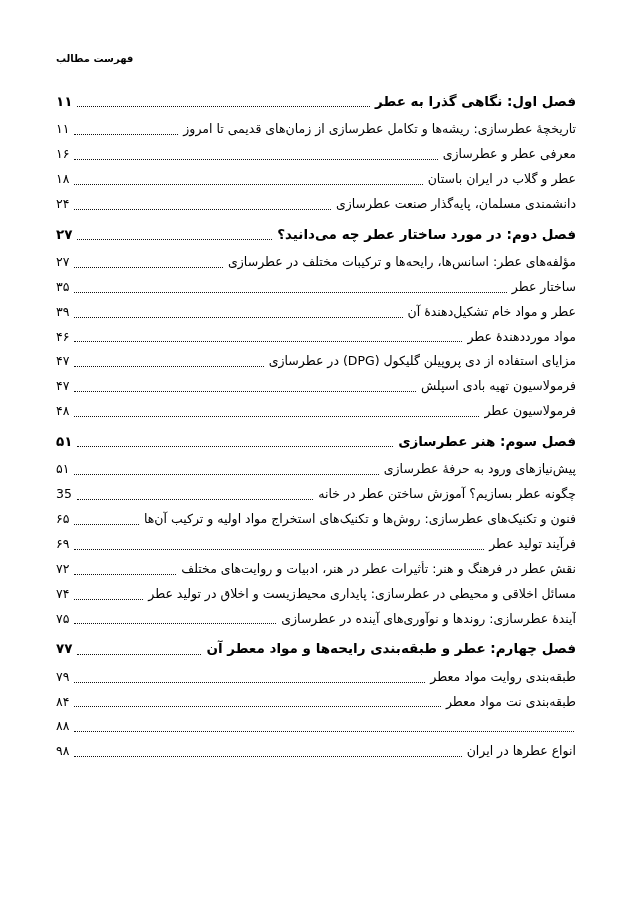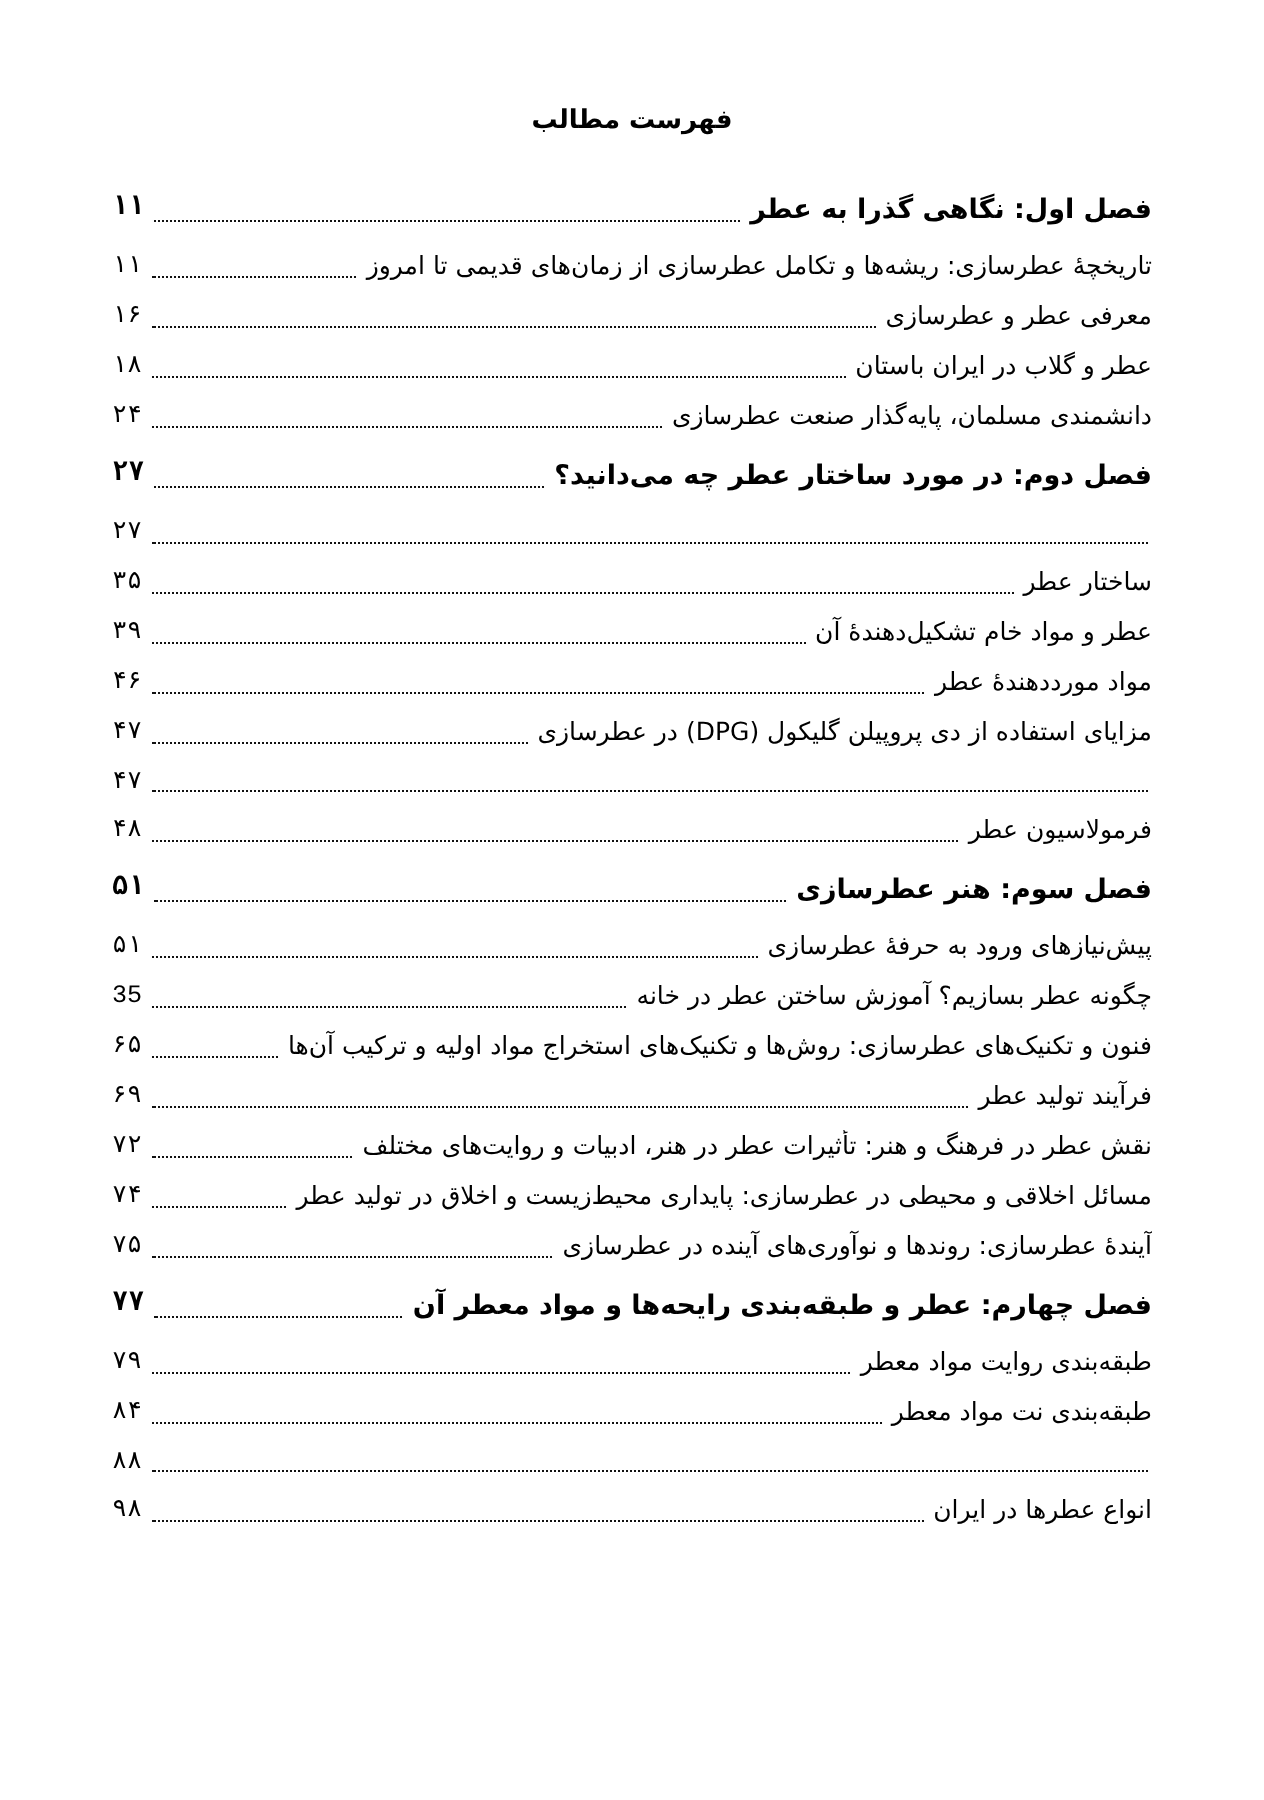--- a/index.html
+++ b/index.html
@@ -16,22 +16,22 @@
   }
   .page {
     position: relative;
     width: 632px;
     height: 900px;
     box-sizing: border-box;
     padding: 52px 56px 40px 56px;
     background: #ffffff;
   }
   .doc-title {
-    text-align: center;
-    font-size: 13px;
+    text-align: left;
+    font-size: 10px;
     font-weight: bold;
     letter-spacing: 0;
     margin: 0 0 26px 0;
     line-height: 1.4;
   }
   .toc {
     margin: 0;
     padding: 0;
     list-style: none;
   }
@@ -67,21 +67,20 @@
     margin: 0 2px 3px 2px;
     border-bottom: 1px dotted #111;
     height: 1px;
     align-self: flex-end;
   }
   .page-num {
     flex: 0 0 auto;
     font-size: 12.5px;
     padding-right: 3px;
     direction: rtl;
-    font-family: Liberation Mono, monospace;
   }
   .toc-entry.chapter .page-num {
     font-size: 13.5px;
     font-weight: bold;
   }
 </style>
 </head>
 <body>
 
 <div class="page">
@@ -111,20 +110,21 @@
         <span class="entry-text">دانشمندی مسلمان، پایه‌گذار صنعت عطرسازی</span>
         <span class="dots"></span>
         <span class="page-num">۲۴</span>
       </li>
       <li class="toc-entry chapter">
         <span class="entry-text">فصل دوم: در مورد ساختار عطر چه می‌دانید؟</span>
         <span class="dots"></span>
         <span class="page-num">۲۷</span>
       </li>
       <li class="toc-entry sub">
+        <span class="entry-text">مؤلفه‌های عطر: اسانس‌ها، رایحه‌ها و ترکیبات مختلف در عطرسازی</span>
         <span class="dots"></span>
         <span class="page-num">۲۷</span>
       </li>
       <li class="toc-entry sub">
         <span class="entry-text">ساختار عطر</span>
         <span class="dots"></span>
         <span class="page-num">۳۵</span>
       </li>
       <li class="toc-entry sub">
         <span class="entry-text">عطر و مواد خام تشکیل‌دهندهٔ آن</span>
@@ -135,20 +135,21 @@
         <span class="entry-text">مواد مورد‌دهندهٔ عطر</span>
         <span class="dots"></span>
         <span class="page-num">۴۶</span>
       </li>
       <li class="toc-entry sub">
         <span class="entry-text">مزایای استفاده از دی پروپیلن گلیکول (DPG) در عطرسازی</span>
         <span class="dots"></span>
         <span class="page-num">۴۷</span>
       </li>
       <li class="toc-entry sub">
+        <span class="entry-text">فرمولاسیون تهیه بادی اسپلش</span>
         <span class="dots"></span>
         <span class="page-num">۴۷</span>
       </li>
       <li class="toc-entry sub">
         <span class="entry-text">فرمولاسیون عطر</span>
         <span class="dots"></span>
         <span class="page-num">۴۸</span>
       </li>
       <li class="toc-entry chapter">
         <span class="entry-text">فصل سوم: هنر عطرسازی</span>

